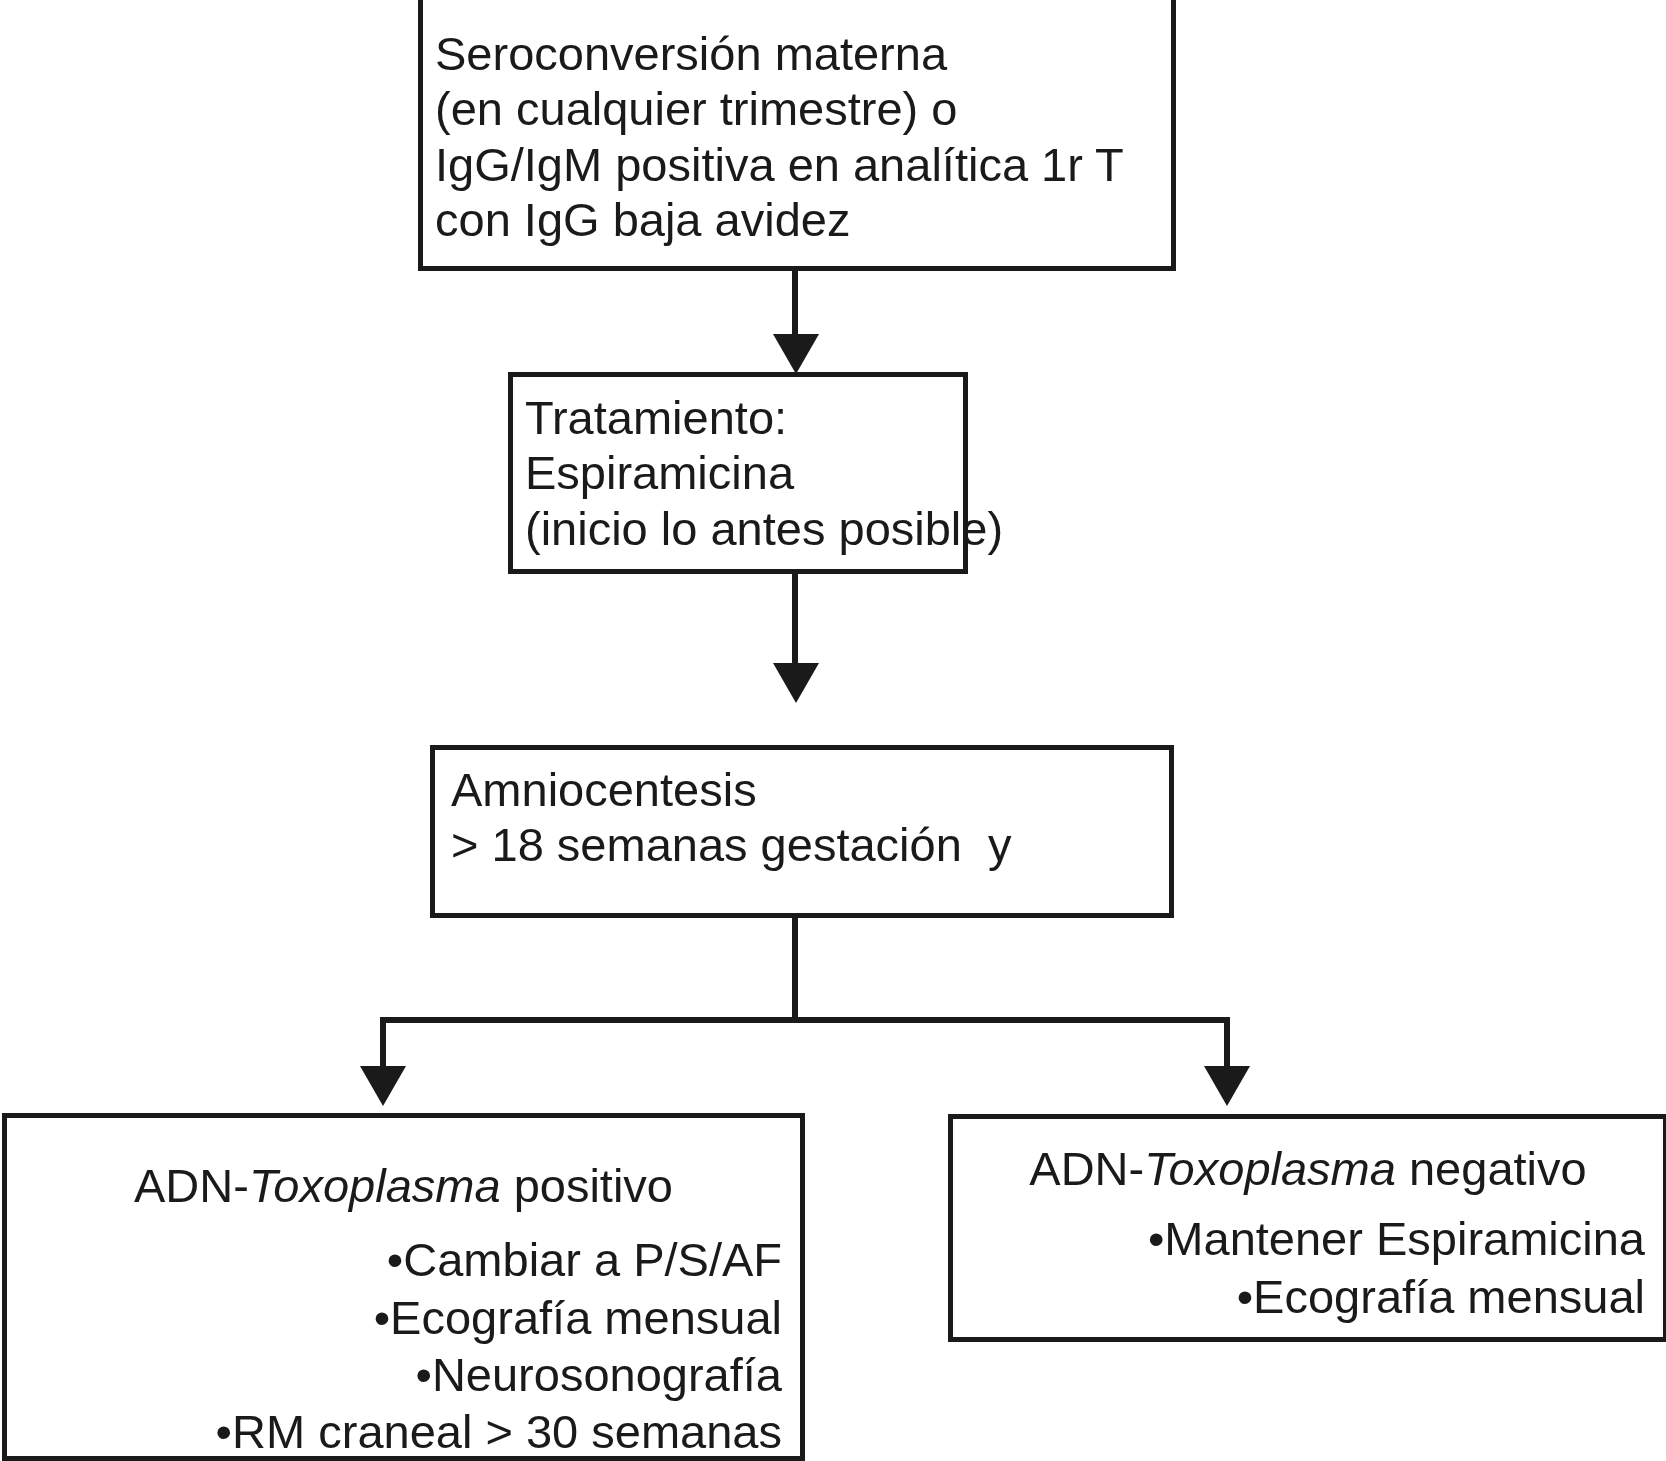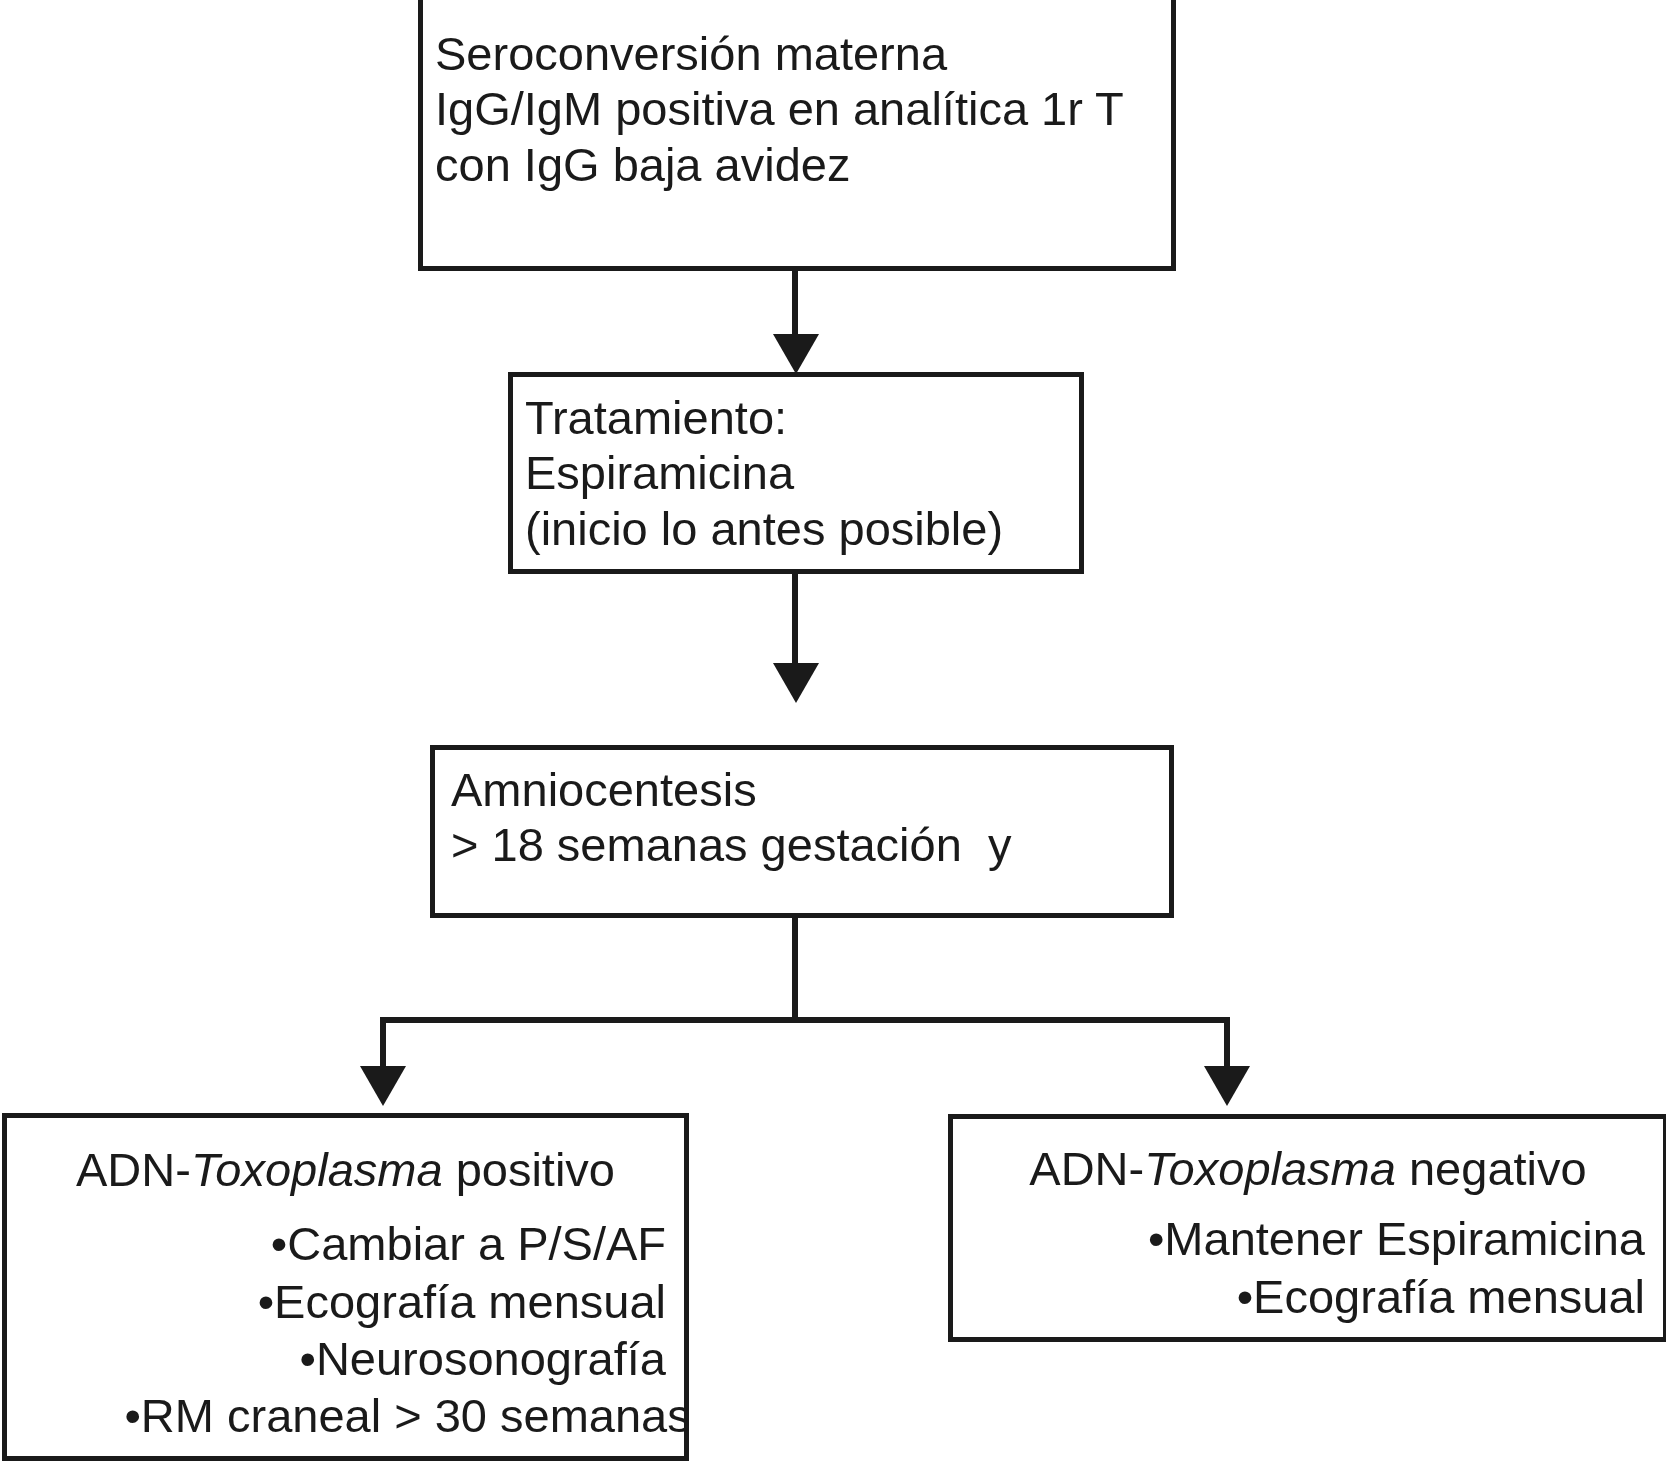--- a/index.html
+++ b/index.html
@@ -66,34 +66,34 @@
 
   
   #node-seroconversion {
     left: 418px;  top: -5px;   width: 758px;  height: 276px;
     padding: 10px 12px 0 12px;
     justify-content: flex-start;
   }
   #node-seroconversion .stack { margin-top: 16px; }
 
   #node-tratamiento {
-    left: 508px;  top: 372px;  width: 576px;  height: 202px;
+    left: 508px;  top: 372px;  width: 460px;  height: 202px;
     padding: 4px 12px;
   }
 
   #node-amniocentesis {
     left: 430px;  top: 745px;  width: 744px;  height: 173px;
     padding: 0 16px;
     justify-content: flex-start;
   }
   #node-amniocentesis .stack { margin-top: 12px; }
 
   #node-adn-positivo {
-    left: 2px;    top: 1113px; width: 687px; height: 348px;
-    padding: 0 18px;
+    left: 2px;    top: 1113px; width: 803px; height: 348px;
+    padding: 16px 18px;
     justify-content: flex-start;
   }
   #node-adn-positivo .stack { margin-top: 24px; }
   #node-adn-positivo .bullets { margin-top: 18px; padding-left: 90px; }
 
   #node-adn-negativo {
     left: 948px;  top: 1114px; width: 720px; height: 228px;
     padding: 0 18px;
     justify-content: flex-start;
   }
@@ -135,20 +135,21 @@
   #conn3-right-head{ left: 1204px; top: 1066px; }
 </style>
 </head>
 <body>
 
 <div id="canvas">
 
   <div class="node" id="node-seroconversion">
     <div class="stack">
       <div class="line">Seroconversión materna</div>
+      <div class="line">(en cualquier trimestre) o</div>
       <div class="line">IgG/IgM positiva en analítica 1r T</div>
       <div class="line">con IgG baja avidez</div>
     </div>
   </div>
 
   <div class="conn">
     <div class="vline" id="conn1-stem"></div>
     <div class="arrowhead" id="conn1-head"></div>
   </div>
 

